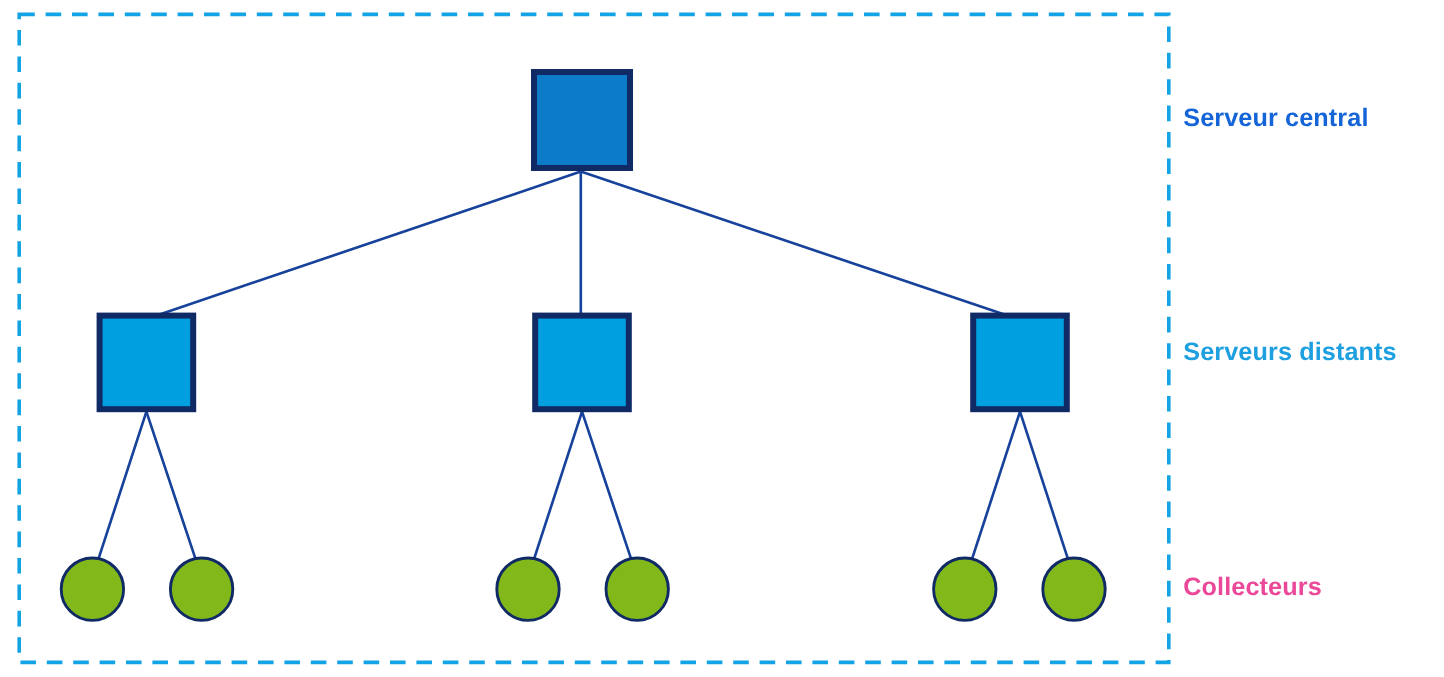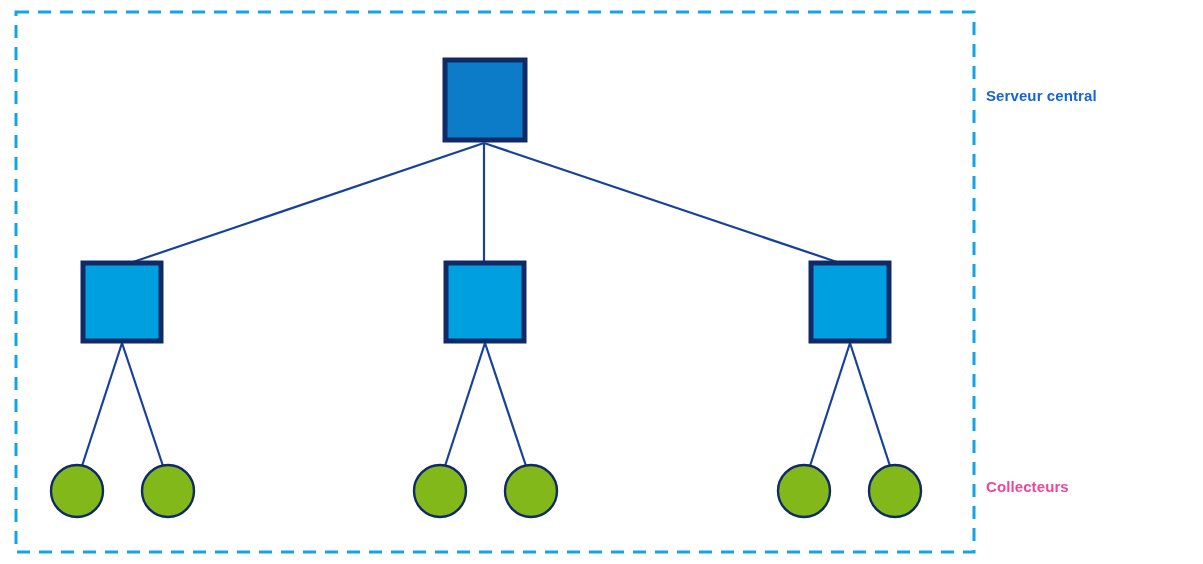--- a/index.html
+++ b/index.html
@@ -22,21 +22,21 @@
     left: 0;
     top: 0;
     width: 1203px;
     height: 564px;
     display: block;
   }
   .tier-label {
     position: absolute;
     font-family: "Liberation Sans", sans-serif;
     font-weight: bold;
-    font-size: 15px;
+    font-size: 21px;
     letter-spacing: 0.1px;
     white-space: nowrap;
     line-height: 1;
   }
   #label-central {
     left: 986px;
     top: 88px;
     color: #1565D8;
   }
   #label-distants {
@@ -90,16 +90,17 @@
       <circle cx="440" cy="491" r="26" fill="#82B81A" stroke="#102A66" stroke-width="2.4"></circle>
       <circle cx="531" cy="491" r="26" fill="#82B81A" stroke="#102A66" stroke-width="2.4"></circle>
       <circle cx="804" cy="491" r="26" fill="#82B81A" stroke="#102A66" stroke-width="2.4"></circle>
       <circle cx="895" cy="491" r="26" fill="#82B81A" stroke="#102A66" stroke-width="2.4"></circle>
     </g>
 
   </svg>
 
   <div class="tier-label" id="label-central">Serveur central</div>
 
+  <div class="tier-label" id="label-distants">Serveurs distants</div>
 
   <div class="tier-label" id="label-collecteurs">Collecteurs</div>
 
 </div>
 
 </body></html>

